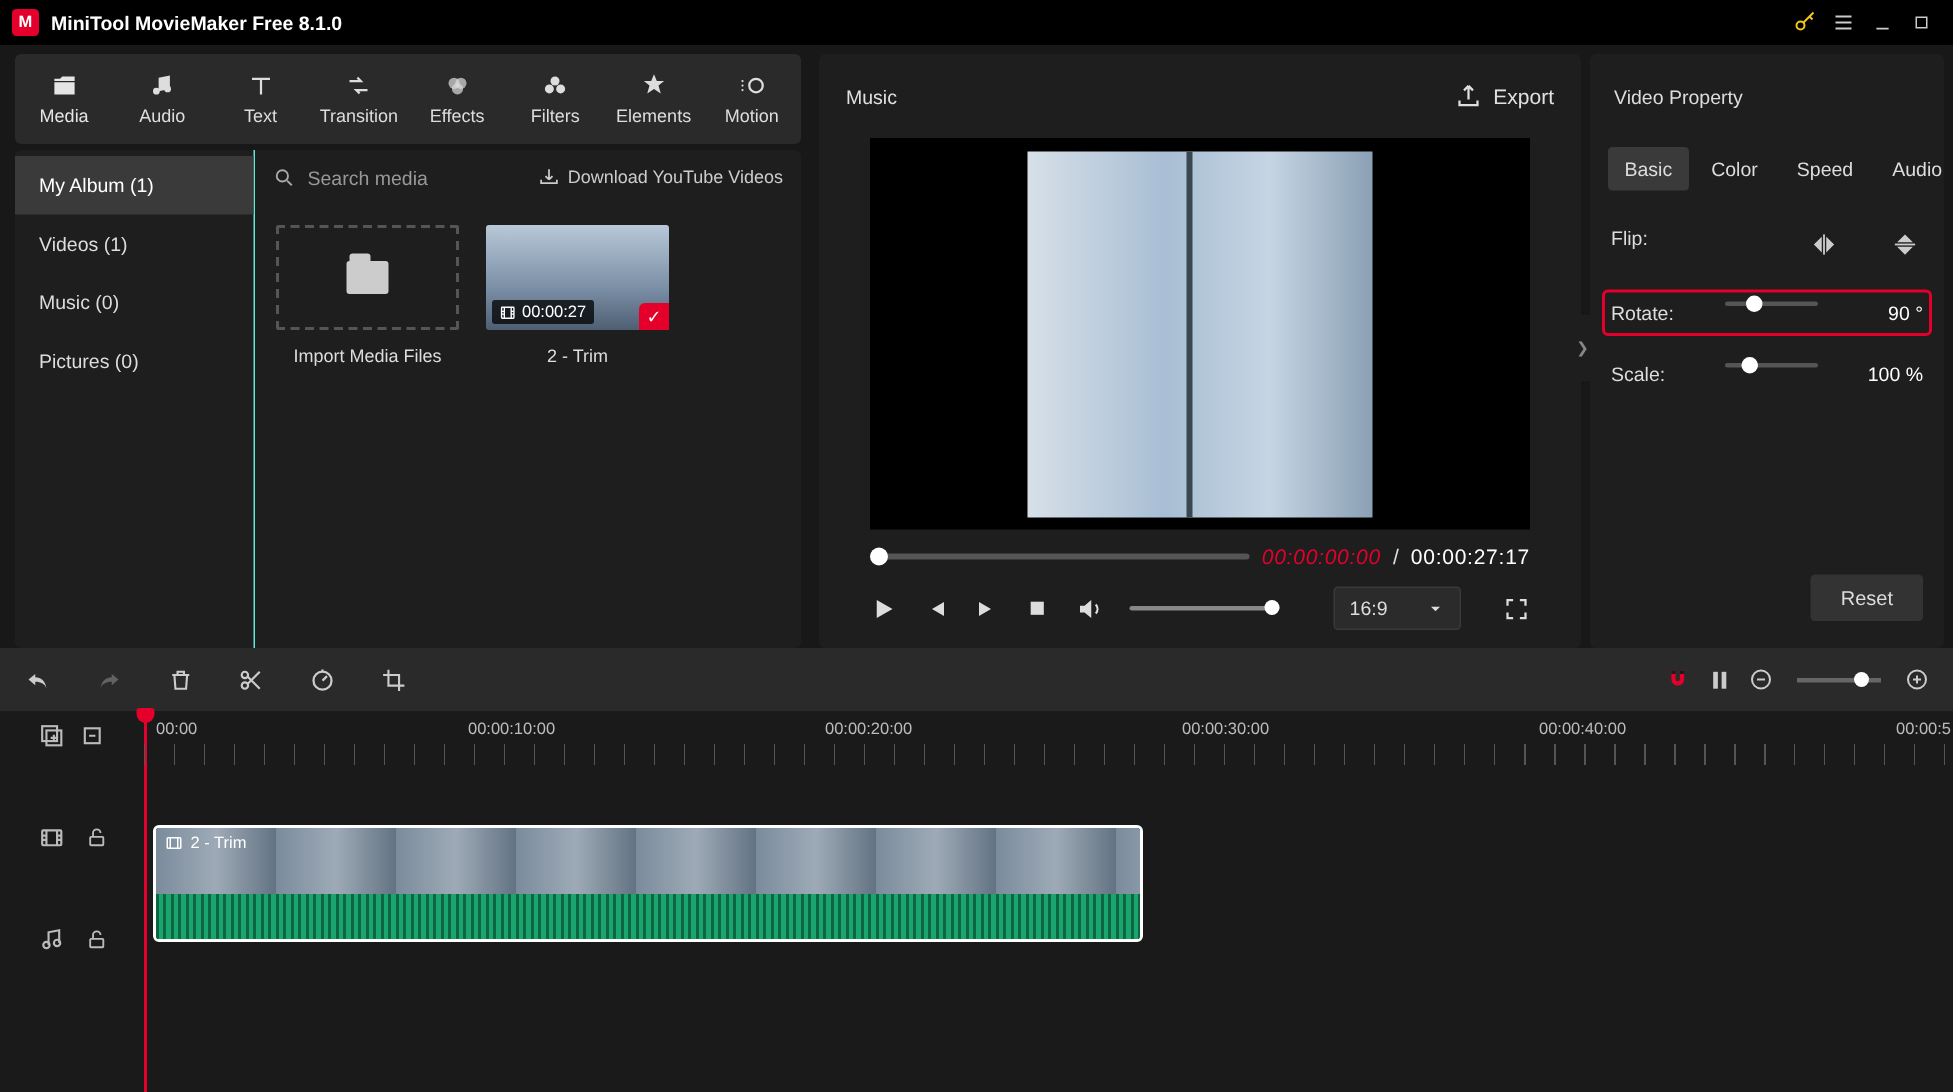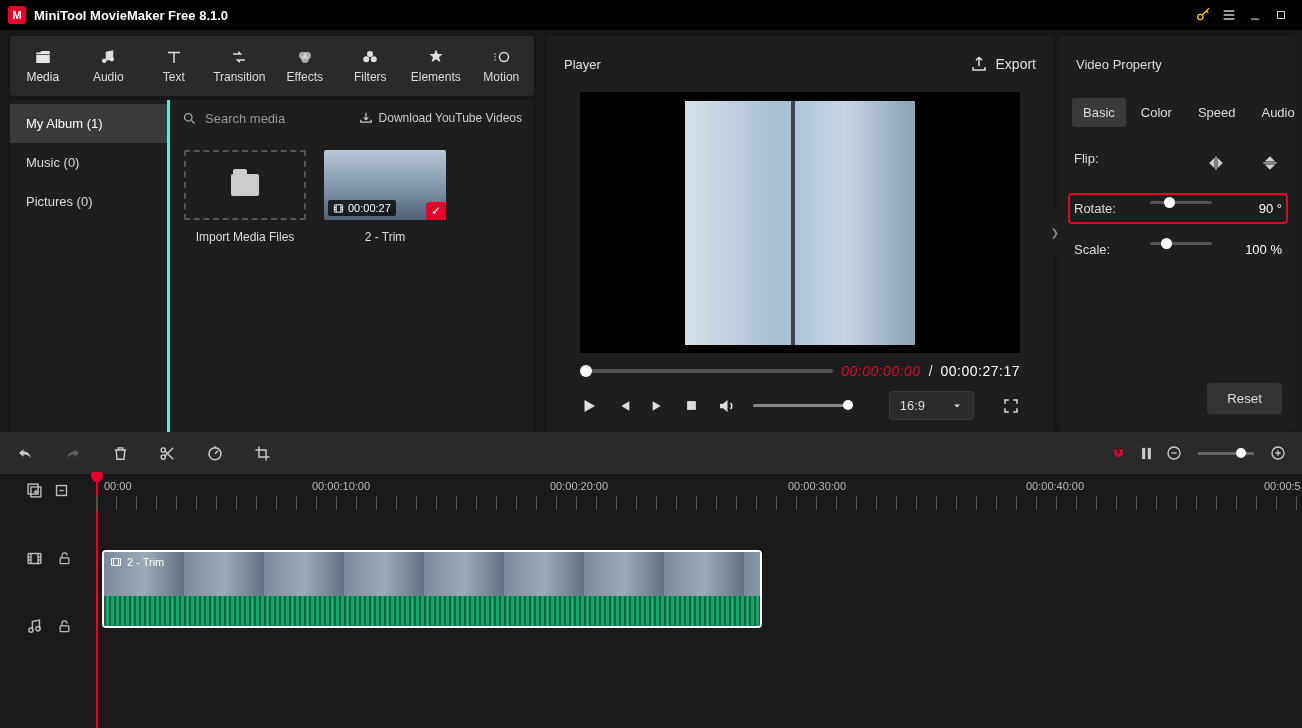--- a/index.html
+++ b/index.html
@@ -68,21 +68,21 @@
   .ribbon .tab.active { color: #e5e5e5; }
   .ribbon .tab .ic { font-size: 18px; }
   .left-body {
     display: flex; flex: 1;
     background: #1e1e1e;
     margin: 0 6px 0 10px;
     border-radius: 4px;
   }
   .sidebar {
     width: 160px;
-    border-right: 3px solid #5eead4;
+    border-right: 1px solid #5eead4;
     padding-top: 4px;
   }
   .sidebar .item {
     padding: 12px 16px;
     color: #ddd;
     cursor: pointer;
     font-size: 13px;
   }
   .sidebar .item.active {
     background: #3a3a3a;
@@ -359,20 +359,21 @@
               <path d="M4 8v0M4 12v0M4 16v0" stroke-linecap="round"></path>
             </svg>
         </span>
         <span>Motion</span>
       </div>
     </div>
 
     <div class="left-body">
       <div class="sidebar">
         <div class="item active">My Album (1)</div>
+        <div class="item">Videos (1)</div>
         <div class="item">Music (0)</div>
         <div class="item">Pictures (0)</div>
       </div>
       <div class="media-pane">
         <div class="media-head">
           <span style="cursor:pointer">
             <svg width="15" height="15" viewBox="0 0 24 24" fill="none" stroke="currentColor" stroke-width="2">
                 <circle cx="10" cy="10" r="6"></circle>
                 <path d="m20 20-5-5"></path>
               </svg>
@@ -405,21 +406,21 @@
             </div>
             <div>2 - Trim</div>
           </div>
         </div>
       </div>
     </div>
   </div>
 
   <div class="player-panel">
     <div class="player-head">
-      <span>Player</span>
+      <span>Music</span>
       <span class="export">
         <svg width="18" height="18" viewBox="0 0 24 24" fill="none" stroke="currentColor" stroke-width="2">
             <path d="M4 16v4h16v-4M12 3v12m0-12-4 4m4-4 4 4"></path>
           </svg>
         <span>Export</span>
       </span>
     </div>
     <div class="preview-wrap">
       <div class="preview-img"></div>
     </div>

